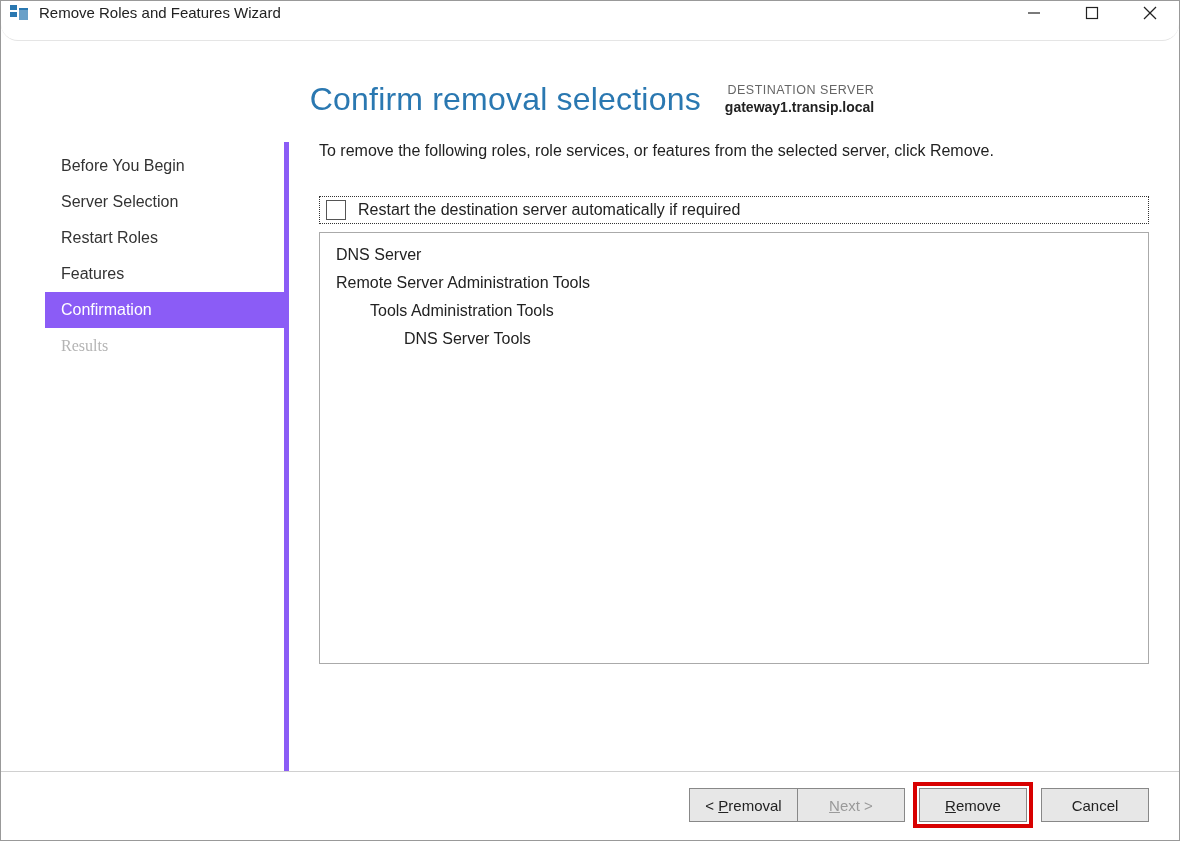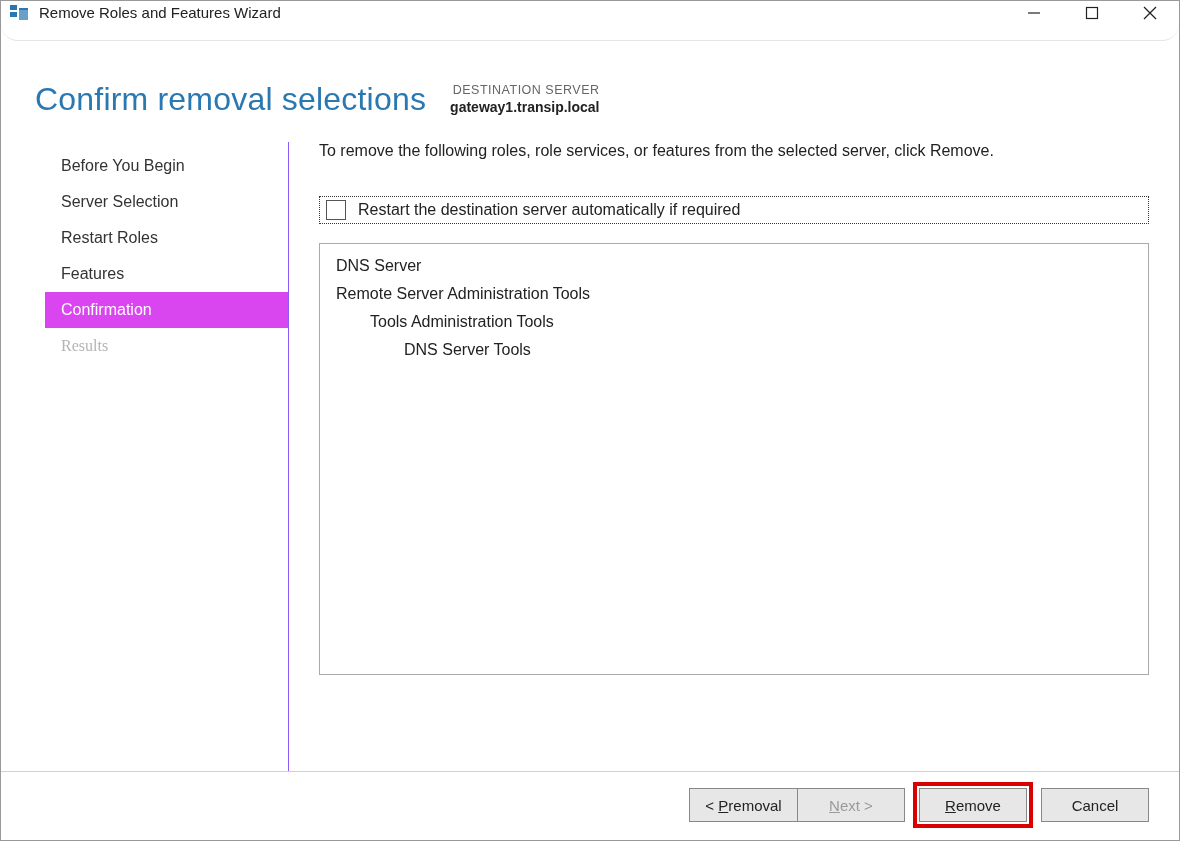--- a/index.html
+++ b/index.html
@@ -41,21 +41,21 @@
   }
   .win-btn {
     width: 58px; height: 100%;
     display: flex; align-items: center; justify-content: center;
     font-size: 14px;
   }
   .win-btn svg { stroke: #222; }
   
   .header-area {
     padding: 40px 30px 10px 34px;
-    display: flex; justify-content: flex-start; align-items: flex-start;
+    display: flex; justify-content: center; align-items: flex-start;
   }
   .page-title {
     font-size: 32px;
     font-weight: 300;
     color: #2a78b1;
     margin: 0;
     letter-spacing: 0.2px;
   }
   .dest-block {
     text-align: right;
@@ -78,33 +78,33 @@
   .body-row {
     display: flex;
     flex: 1;
     padding: 14px 30px 0 44px;
     min-height: 0;
   }
   
   .sidebar {
     width: 244px;
     flex-shrink: 0;
-    border-right: 1px solid #8b5cf6;
+    border-right: 5px solid #8b5cf6;
     padding-top: 6px;
   }
   .sidebar-item {
     height: 36px;
     display: flex; align-items: center;
     padding-left: 16px;
     font-size: 16px;
     color: #333;
     cursor: default;
   }
   .sidebar-item.selected {
-    background: #d946ef;
+    background: #8b5cf6;
     color: #fff;
   }
   .sidebar-item.disabled {
     color: #b4b4b4;
     font-family: Liberation Serif, serif;
   }
   
   .main {
     flex: 1;
     padding-left: 30px;
@@ -113,21 +113,21 @@
   }
   .instruction {
     font-size: 16px;
     color: #222;
     margin-bottom: 36px;
   }
   .restart-row {
     border: 1px dotted #333;
     padding: 3px 6px 3px 6px;
     display: flex; align-items: center;
-    margin-bottom: 19px;
+    margin-bottom: 8px;
   }
   .checkbox {
     width: 20px; height: 20px;
     border: 1px solid #555;
     margin-right: 12px;
     flex-shrink: 0;
     background: #fff;
   }
   .restart-label {
     font-size: 16px;

